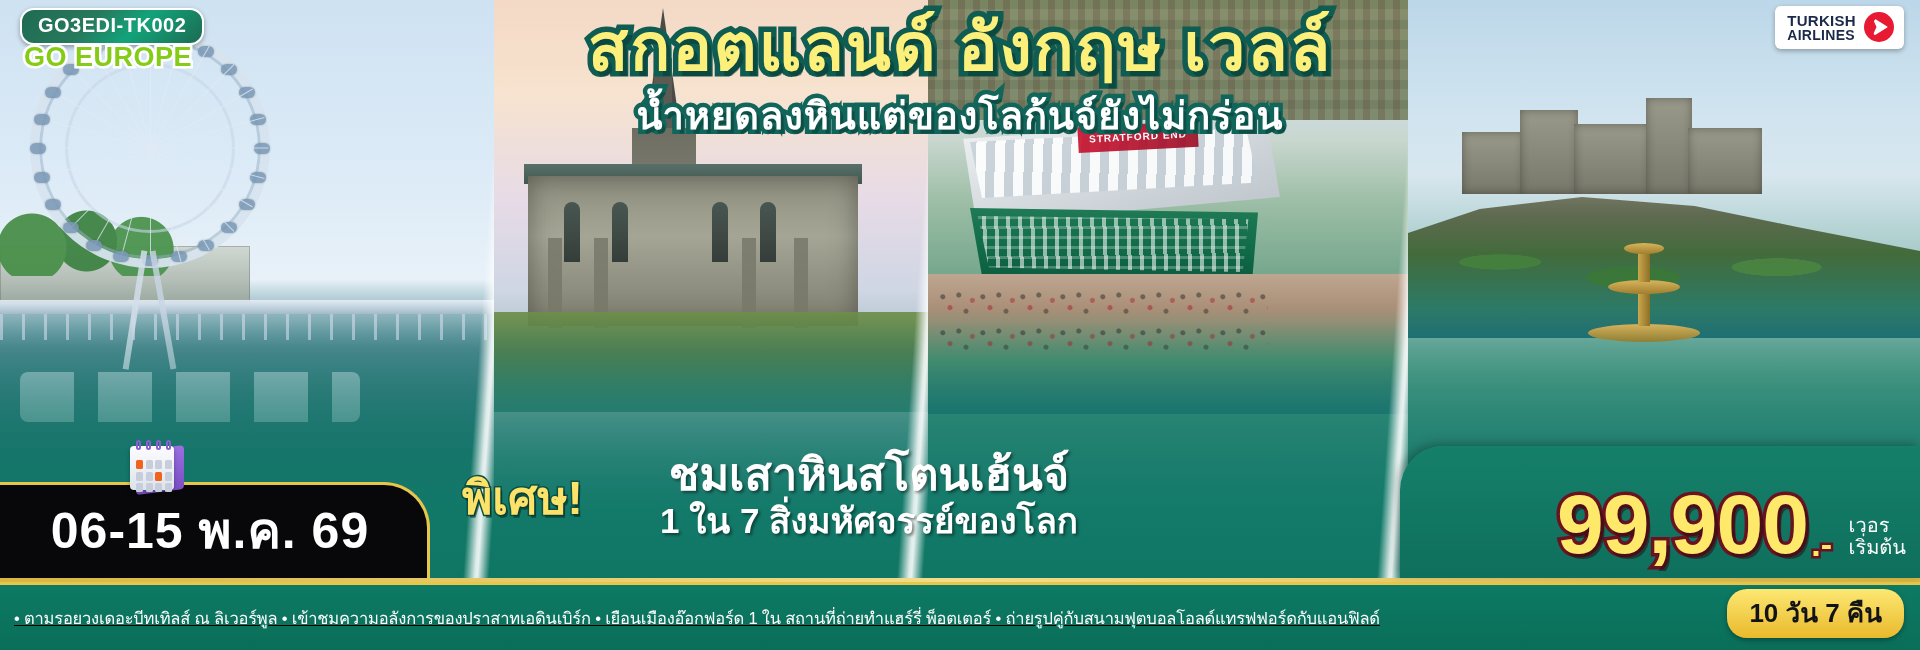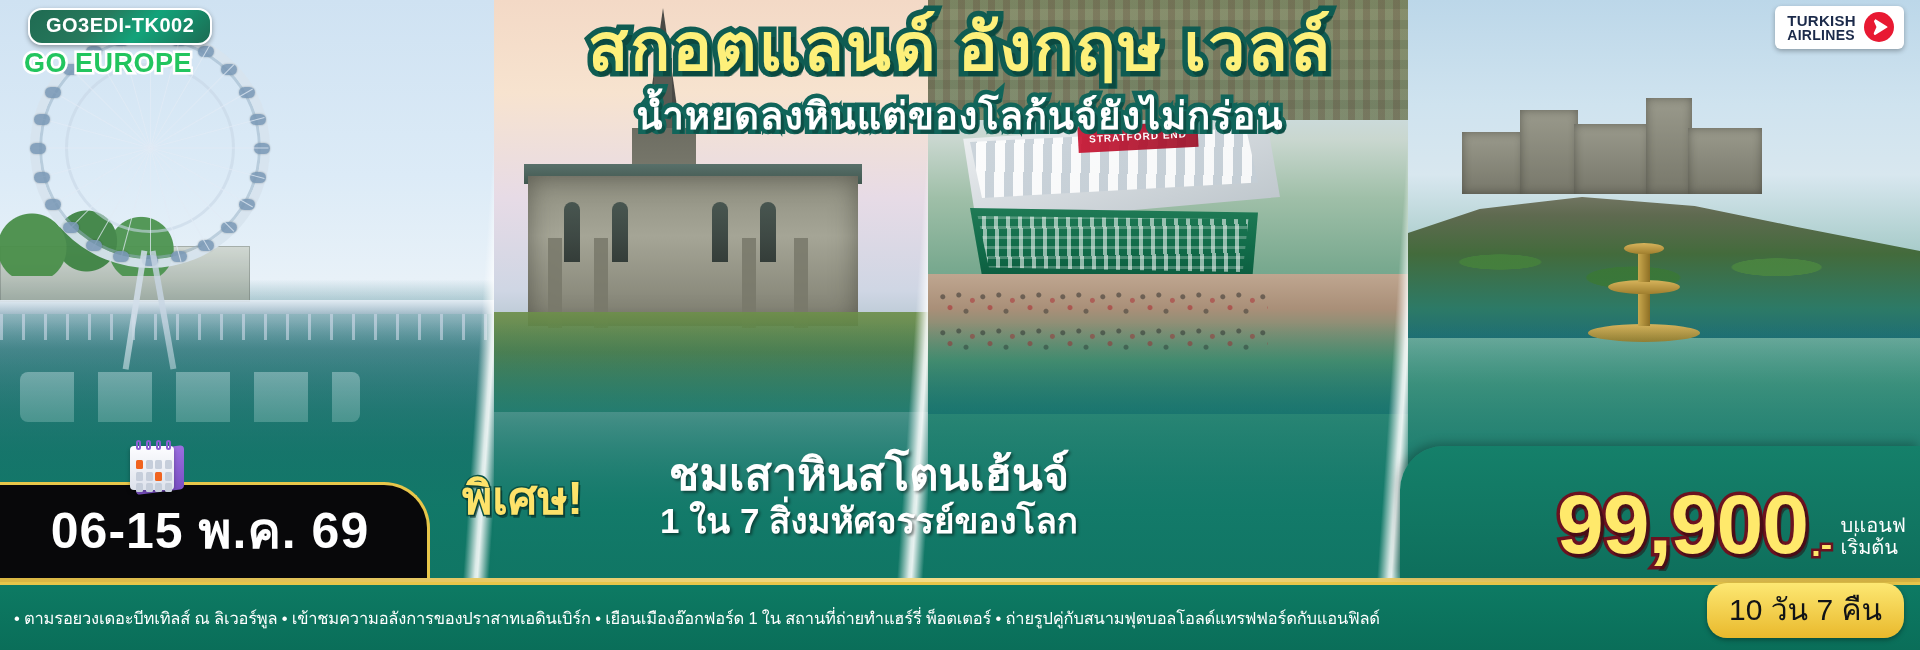--- a/index.html
+++ b/index.html
@@ -138,28 +138,28 @@
   .henge { position:absolute; right:6px; bottom:14px; width:230px; height:120px; }
   .henge .st { position:absolute; bottom:0; background:linear-gradient(180deg,#d6d2c6,#9b968a);
       box-shadow:inset -4px 0 8px rgba(60,58,50,.4); border-radius:2px; }
   .henge .lin { position:absolute; background:linear-gradient(180deg,#ded9cd,#aaa498); border-radius:2px; }
 
   
   .teal-wash { position:absolute; left:0; right:0; bottom:0; height:260px; z-index:5;
       background:linear-gradient(180deg, rgba(22,120,104,0) 0%, rgba(20,124,106,.55) 38%, rgba(17,122,104,.92) 72%, rgba(16,118,100,1) 100%); }
 
   
-  .code-pill { position:absolute; left:28px; top:8px; z-index:30;
+  .code-pill { position:absolute; left:20px; top:8px; z-index:30;
       padding:4px 16px 6px; border-radius:14px;
       background:linear-gradient(135deg,#1f6b52 0%, #27795c 38%, #12a37a 62%, #1c6b52 100%);
       border:2px solid #ffffff; box-shadow:0 2px 5px rgba(0,0,0,.35); }
   .code-pill span { font-weight:bold; font-size:20px; color:#ffffff; letter-spacing:.5px; }
 
-  .go-europe { position:absolute; left:24px; top:48px; z-index:30; font-weight:bold; font-size:27px;
-      color:#22c55e; letter-spacing:.5px;
+  .go-europe { position:absolute; left:24px; top:42px; z-index:30; font-weight:bold; font-size:27px;
+      color:#84cc16; letter-spacing:.5px;
       -webkit-text-stroke:5px #ffffff; paint-order:stroke fill; }
 
   .lic-pill { position:absolute; left:6px; top:74px; z-index:30;
       background:#ffffff; border-radius:16px; padding:3px 14px 5px;
       box-shadow:0 1px 4px rgba(0,0,0,.25); }
   .lic-pill span { font-size:16px; color:#18181c; }
 
   
   .tk { position:absolute; right:16px; top:6px; z-index:30;
       background:#ffffff; border-radius:6px; padding:6px 10px 7px 12px;
@@ -181,21 +181,21 @@
       -webkit-text-stroke:9px #11655a; paint-order:stroke fill;
       text-shadow:3px 4px 0 rgba(9,58,50,.5); letter-spacing:1px; white-space:nowrap; }
 
   
   .band { position:absolute; left:0; right:0; bottom:0; height:68px; z-index:20;
       background:linear-gradient(180deg,#0d7a63 0%, #0a6e59 100%);
       border-top:3px solid #e7c64a; }
   .band-rule { position:absolute; left:0; right:0; bottom:68px; height:4px; z-index:21;
       background:linear-gradient(90deg,#d9b642,#f3dd8a 50%,#d9b642); }
   .itin { position:absolute; left:0; right:0; bottom:0; height:64px; z-index:22;
-      display:flex; align-items:center; }
+      display:flex; align-items:center;text-decoration:underline; }
   .itin-txt { padding-left:14px; color:#ffffff; font-size:16.5px; white-space:nowrap; letter-spacing:-.2px; }
 
   
   .date-black { position:absolute; left:-40px; bottom:72px; width:470px; height:96px; z-index:24;
       background:#08080a; border-radius:0 46px 0 0;
       border-top:3px solid #e7c64a; border-right:3px solid #e7c64a; }
   .date-text { position:absolute; left:0; bottom:78px; width:420px; height:84px; z-index:26;
       display:flex; align-items:center; justify-content:center;
       color:#ffffff; font-size:50px; font-weight:bold; letter-spacing:1px; }
 
@@ -239,21 +239,21 @@
       text-shadow:4px 5px 0 rgba(40,8,14,.5); letter-spacing:-1px; }
   .price-dash { position:absolute; right:88px; bottom:86px; z-index:26;
       font-size:34px; font-weight:bold; color:#ffe96b;
       -webkit-text-stroke:5px #6b1220; paint-order:stroke fill; }
   .price-lbl { position:absolute; right:14px; bottom:92px; z-index:26; color:#ffffff;
       font-size:20px; line-height:1.1; text-align:left; }
 
   .nights { position:absolute; right:16px; bottom:12px; z-index:28;
       background:linear-gradient(180deg,#fde873 0%, #e9b92c 100%);
       border-radius:20px; padding:3px 22px 5px; box-shadow:0 2px 5px rgba(0,0,0,.35); }
-  .nights span { color:#111316; font-size:30px; font-weight:normal; }
+  .nights span { color:#111316; font-size:26px; font-weight:bold; }
 </style>
 </head>
 <body>
 
 <div id="banner">
 
   <div class="photos">
 
     <div class="panel p1">
       <div class="bldg1"></div>
@@ -438,21 +438,21 @@
   <div class="special">พิเศษ!</div>
   <div class="mid-lines">
     <div class="l1">ชมเสาหินสโตนเฮ้นจ์</div>
     <div class="l2">1 ใน 7 สิ่งมหัศจรรย์ของโลก</div>
   </div>
 
   <div class="price-panel"></div>
   <div class="price-num">99,900</div>
   <div class="price-dash">.-</div>
   <div class="price-lbl">
-    <div>บแอนฟ</div>
+    <div>เวอร</div>
     <div>เริ่มต้น</div>
   </div>
 
   <div class="nights">
     <span>10 วัน 7 คืน</span>
   </div>
 
 </div>
 
 </body></html>

